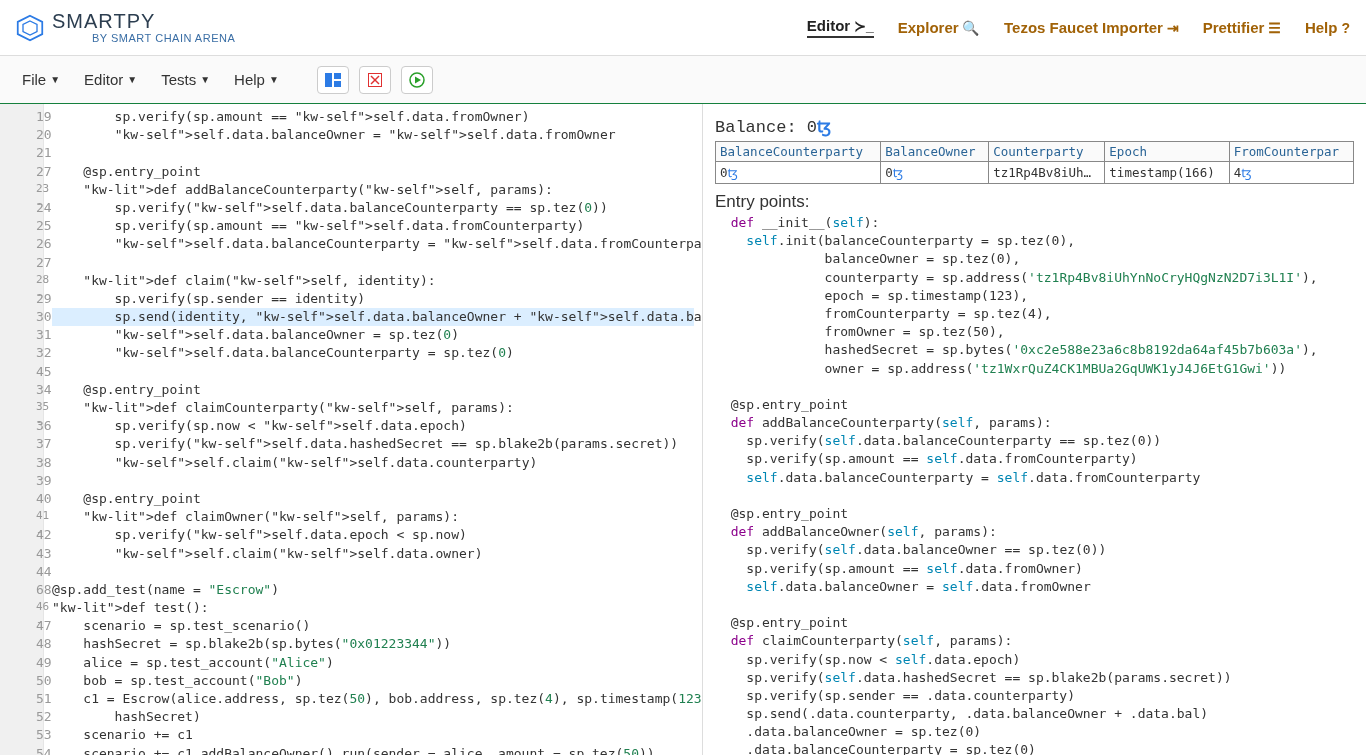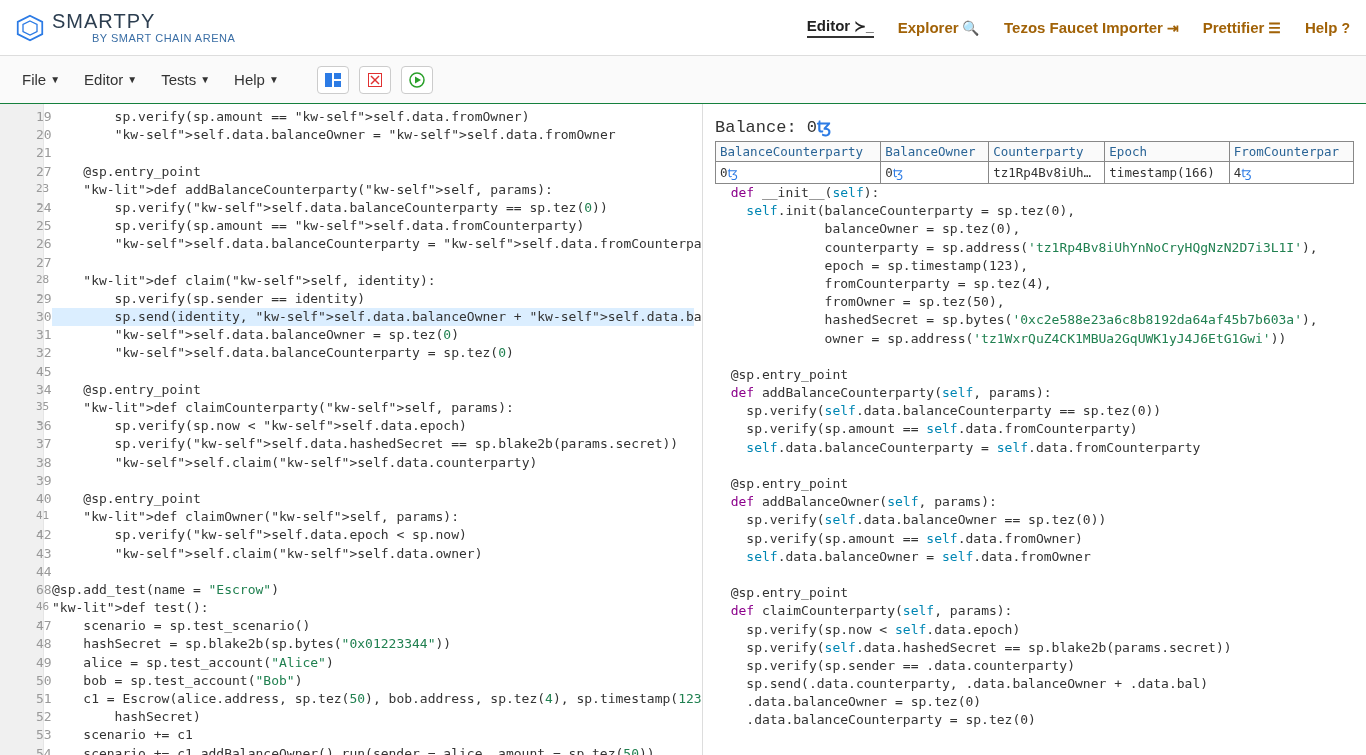--- a/index.html
+++ b/index.html
@@ -31,21 +31,21 @@
 .kw-str { color: #208050; }
 .kw-num { color: #208050; }
 
 .right-pane { width: 664px; border-left: 1px solid #ddd; display: flex; flex-direction: column; overflow: hidden; }
 .right-tabs { display: flex; gap: 0; border-bottom: 1px solid #ddd; padding: 0 8px; height: 48px; align-items: center; }
 .right-tab { padding: 12px 14px; color: #888; cursor: pointer; font-size: 15px; }
 .right-tab.active { color: #222; background: #f2f2f2; border-radius: 4px 4px 0 0; }
 .right-body { flex: 1; overflow: auto; padding: 10px 12px; font-family: "Consolas","Menlo","Monaco",monospace; font-size: 13px; }
 .balance-line { font-size: 17px; font-family: Liberation Mono, monospace; margin-bottom: 4px; }
 .storage-label { font-size: 17px; font-family: -apple-system, Arial, sans-serif; margin-bottom: 4px; }
-.storage-table { border-collapse: collapse; width: 100%; font-size: 12.5px; }
+.storage-table { border-collapse: collapse; width: 100%; margin-bottom: 8px; font-size: 12.5px; }
 .storage-table th, .storage-table td { border: 1px solid #888; padding: 2px 4px; text-align: left; white-space: nowrap; overflow: hidden; }
 .storage-table th { color: #2a6496; font-weight: normal; background: #fafafa; }
 .storage-table td .tezos-sym { color: #2c7be5; }
 .entry-label { font-size: 17px; font-family: -apple-system, Arial, sans-serif; margin: 6px 0 2px; }
 .entry-code { white-space: pre; line-height: 1.4; }
 .entry-code .ec-kw { color: #8b008b; }
 .entry-code .ec-self { color: #0086b3; }
 .entry-code .ec-str { color: #208050; }
 .tezos-sym-inline { color: #2c7be5; font-weight: bold; }
 </style>
@@ -188,20 +188,21 @@
         <tbody>
             <tr id="storage-row">
               <td>0<span class="tezos-sym">ꜩ</span></td>
               <td>0<span class="tezos-sym">ꜩ</span></td>
               <td>tz1Rp4Bv8iUh…</td>
               <td>timestamp(166)</td>
               <td>4<span class="tezos-sym">ꜩ</span></td>
             </tr>
           </tbody>
       </table>
+      <div class="entry-label">Entry points:</div>
       <div class="entry-code" id="entry-code">  <span class="ec-kw">def</span> __init__(<span class="ec-self">self</span>):
     <span class="ec-self">self</span>.init(balanceCounterparty = sp.tez(0),
               balanceOwner = sp.tez(0),
               counterparty = sp.address(<span class="ec-str">'tz1Rp4Bv8iUhYnNoCryHQgNzN2D7i3L1I'</span>),
               epoch = sp.timestamp(123),
               fromCounterparty = sp.tez(4),
               fromOwner = sp.tez(50),
               hashedSecret = sp.bytes(<span class="ec-str">'0xc2e588e23a6c8b8192da64af45b7b603a'</span>),
               owner = sp.address(<span class="ec-str">'tz1WxrQuZ4CK1MBUa2GqUWK1yJ4J6EtG1Gwi'</span>))
 

